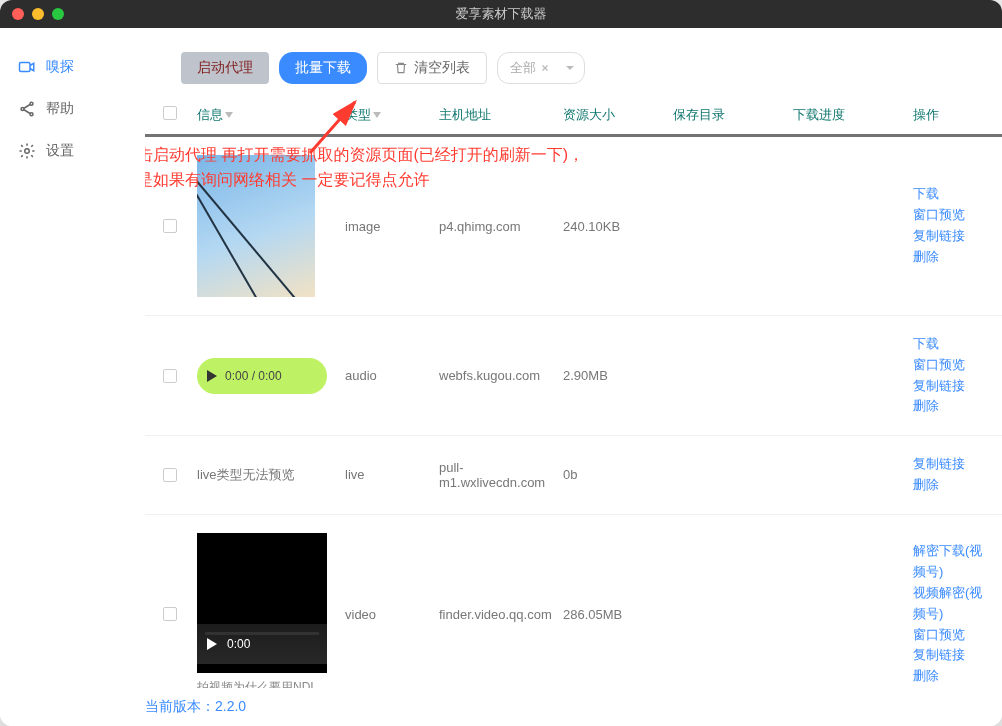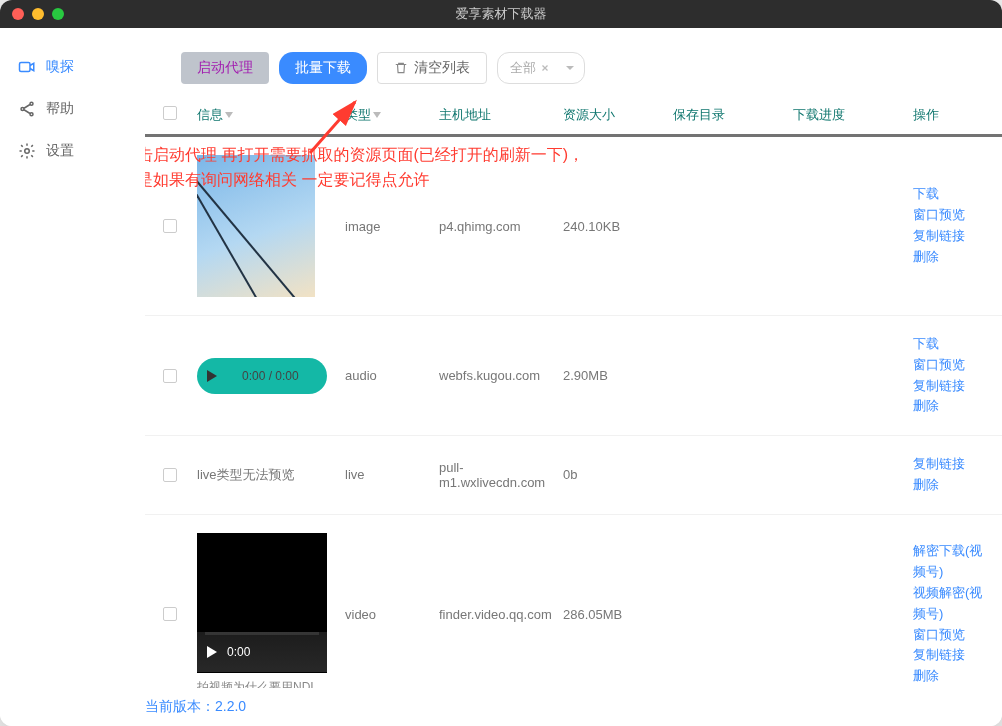--- a/index.html
+++ b/index.html
@@ -95,21 +95,21 @@
       height: 32px;
       padding: 0 16px;
       border-radius: 4px;
       border: none;
       font-size: 14px;
       cursor: pointer;
       display: inline-flex;
       align-items: center;
       gap: 6px;
     }
-    .btn-grey { background: #bfc4cc; color: #a21caf; }
+    .btn-grey { background: #bfc4cc; color: #7f1d1d; }
     .btn-blue { background: #3a8bff; color: #fff; border-radius: 14px; }
     .btn-outline { background: #fff; color: #666; border: 1px solid #ddd; }
     .dropdown {
       height: 32px;
       border: 1px solid #ddd;
       border-radius: 12px;
       display: inline-flex;
       align-items: center;
       padding: 0 30px 0 12px;
       color: #aaa;
@@ -201,25 +201,25 @@
       position: absolute;
       background: #223344;
       width: 2px;
       height: 180px;
     }
     .thumb-image::before { left: 22px; top: -10px; transform: rotate(-30deg); }
     .thumb-image::after { left: 44px; top: -10px; transform: rotate(-40deg); }
     .audio-player {
       width: 130px;
       height: 36px;
-      background: #14b8a6;
+      background: #bef264;
       border-radius: 18px;
       display: flex;
       align-items: center;
-      gap: 25px;
+      gap: 8px;
       padding: 0 10px;
       color: #444;
       font-size: 12px;
     }
     .play-icon {
       width: 0;
       height: 0;
       border-left: 10px solid #333;
       border-top: 6px solid transparent;
       border-bottom: 6px solid transparent;
@@ -227,21 +227,21 @@
     .video-player {
       width: 130px;
       height: 140px;
       background: #000;
       position: relative;
       color: #fff;
       font-size: 12px;
     }
     .video-controls {
       position: absolute;
-      bottom: 1px; left: 0; right: 0;
+      bottom: 9px; left: 0; right: 0;
       height: 40px;
       background: linear-gradient(to top, rgba(40,40,40,1), rgba(40,40,40,0.7));
       display: flex;
       align-items: center;
       gap: 10px;
       padding: 0 10px;
     }
     .video-progress {
       position: absolute;
       bottom: 38px;

